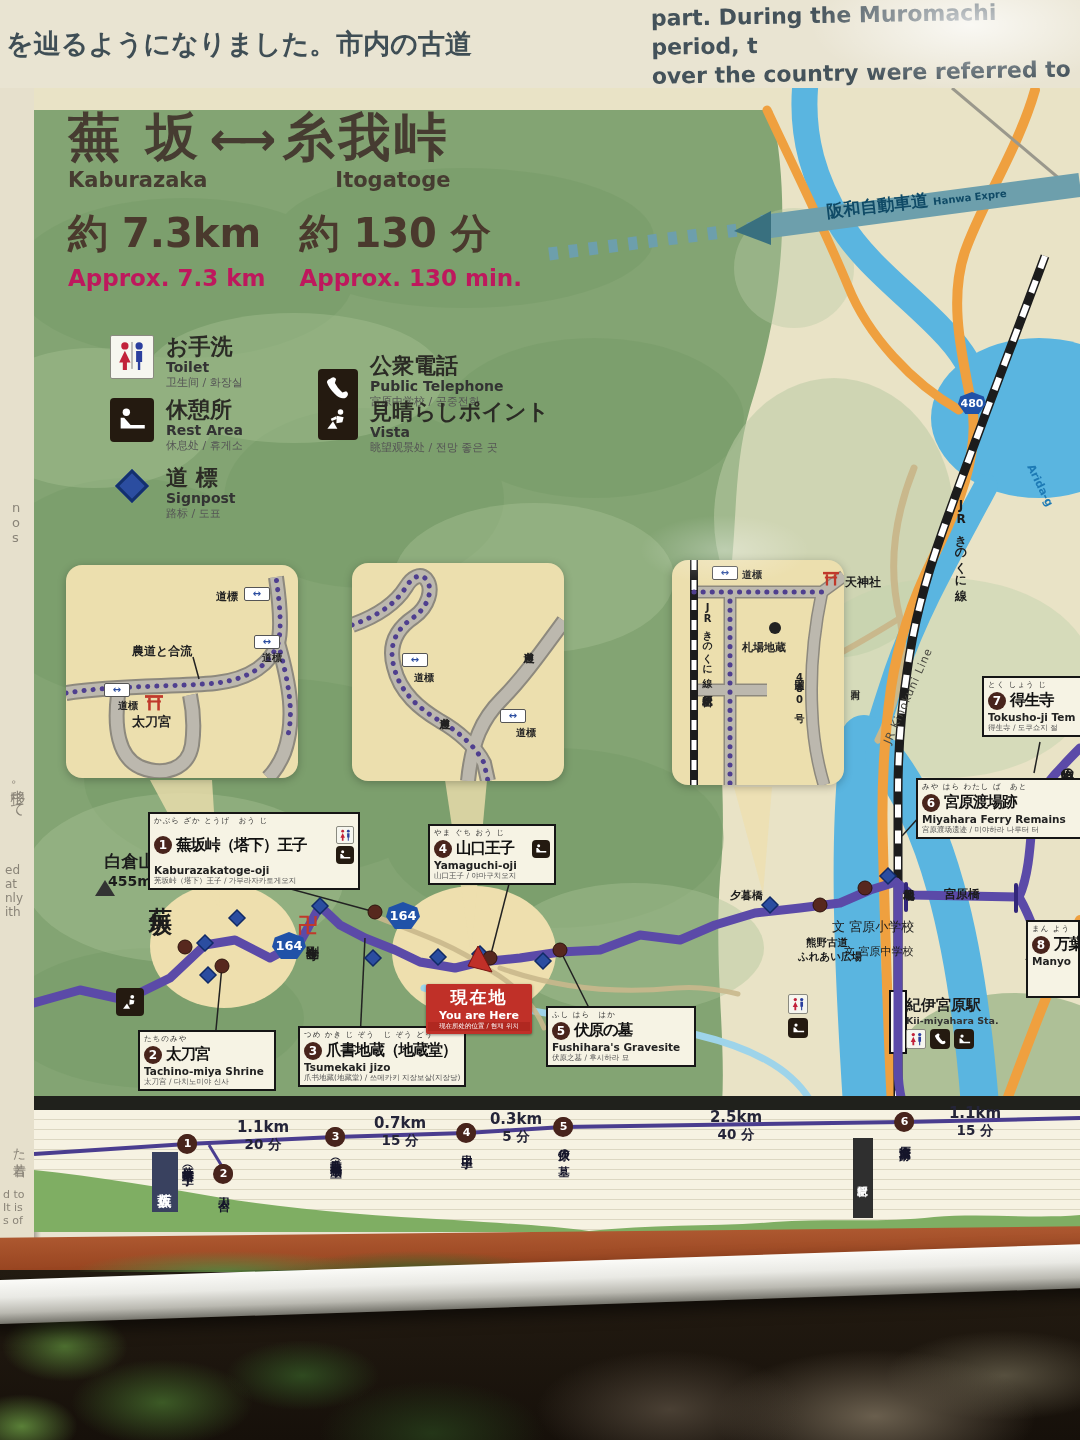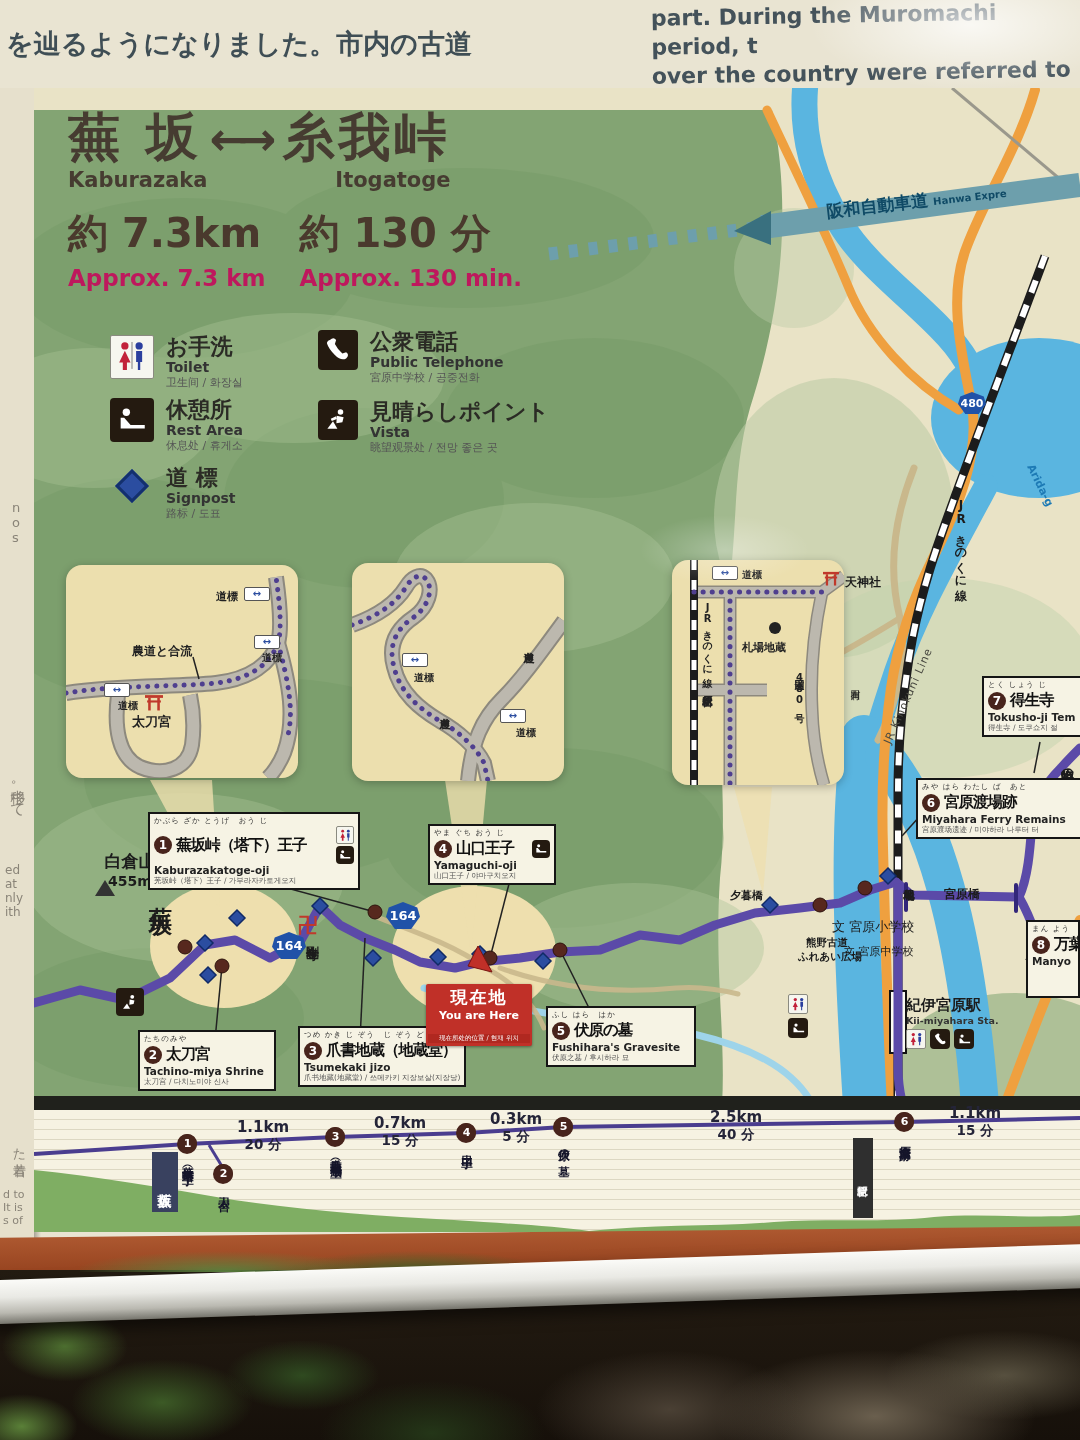--- a/index.html
+++ b/index.html
@@ -60,21 +60,21 @@
   .spot-jp { font-size:15.5px; font-weight:900; color:#111; white-space:nowrap; letter-spacing:-1px; }
   .spot-en { font-size:10.5px; font-weight:bold; color:#222; white-space:nowrap; }
   .spot-cjk { font-size:7.5px; color:#555; white-space:nowrap; }
   .spot-icons { margin-left:auto; display:flex; flex-direction:column; gap:2px; }
 
   
   .yah { position:absolute; left:426px; top:984px; width:106px; background:#c03028; color:#fff;
          text-align:center; padding:2px 2px 3px; border-radius:2px; box-shadow:0 1px 3px rgba(0,0,0,.4); }
   .yah-jp { font-size:17px; font-weight:900; letter-spacing:2px; }
   .yah-en { font-size:11px; font-weight:bold; }
-  .yah-cjk { font-size:6.5px; margin-top:12px; background:#b02820; }
+  .yah-cjk { font-size:6.5px; margin-top:0; background:#b02820; }
 
   .maplabel { position:absolute; color:#1c1c1c; white-space:nowrap; }
   .shield { position:absolute; display:flex; align-items:center; justify-content:center;
             background:#2052a8; color:#fff; font-weight:900;
             clip-path:polygon(8% 20%, 50% 0%, 92% 20%, 100% 55%, 74% 100%, 26% 100%, 0% 55%); }
 
   
   .divider { position:absolute; left:34px; top:1096px; width:1046px; height:14px; background:#20211c; }
   .strip { position:absolute; left:34px; top:1110px; width:1046px; height:122px;
            background:repeating-linear-gradient(180deg, #f6f2e2 0px, #f6f2e2 9px, #dcd7c2 9px, #dcd7c2 10px); }
@@ -305,21 +305,21 @@
       </span>
     </div>
     <div class="lg-item" style="left:116px; top:466px;">
       <span class="diamond" style="width:24px; height:24px; margin:8px 10px 0 4px;"></span>
       <span>
         <div class="lg-jp">道 標</div>
         <div class="lg-en">Signpost</div>
         <div class="lg-cjk">路标 / 도표</div>
       </span>
     </div>
-    <div class="lg-item" style="left:318px; top:330px;">
+    <div class="lg-item" style="left:318px; top:354px;align-items:flex-end;">
       <span class="ico-dark" style="width:40px; height:40px;">
         <svg width="30" height="30" viewBox="0 0 24 24" fill="#fff">
             <path d="M5.5 4 Q8.5 1 10.5 4 L9.5 7.2 Q12 12 15.5 14.8 L18.5 13.8 Q21.5 15.8 18.5 18.8 Q14.5 21 9.5 16 Q4.5 11 3.2 6.8 Q3 4.8 5.5 4 Z"></path>
           </svg>
       </span>
       <span>
         <div class="lg-jp">公衆電話</div>
         <div class="lg-en">Public Telephone</div>
         <div class="lg-cjk">宮原中学校 / 공중전화</div>
       </span>

